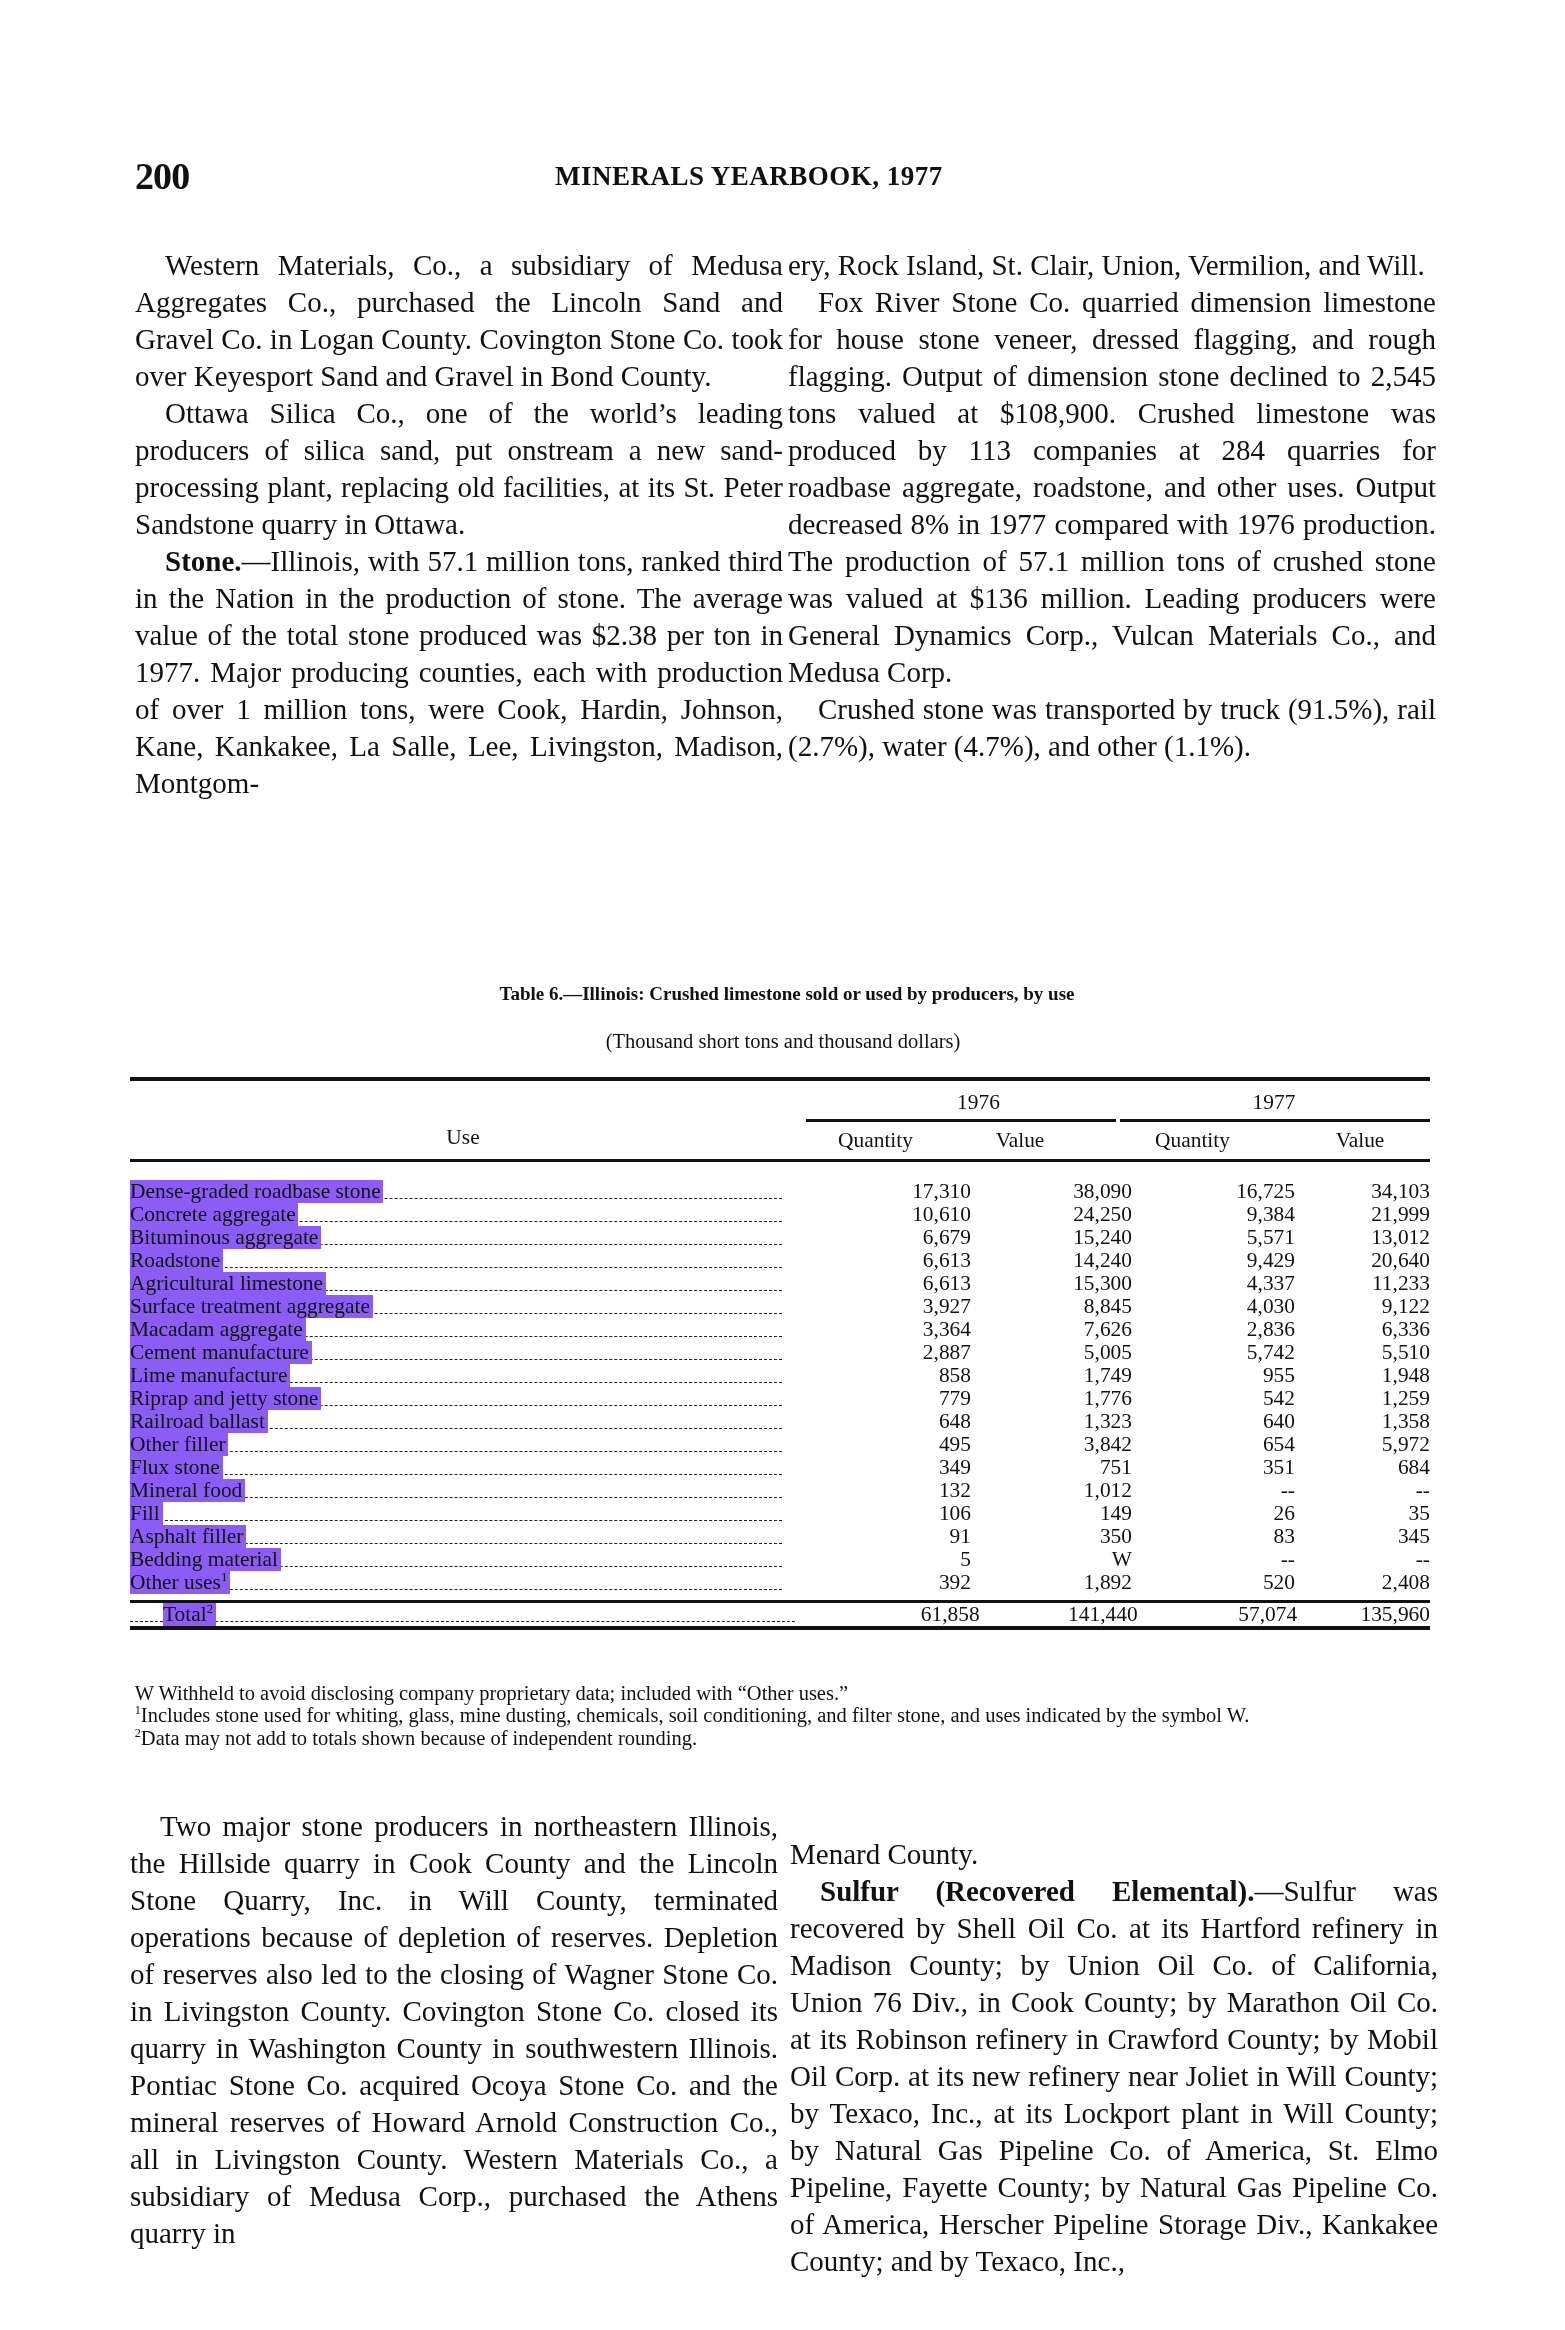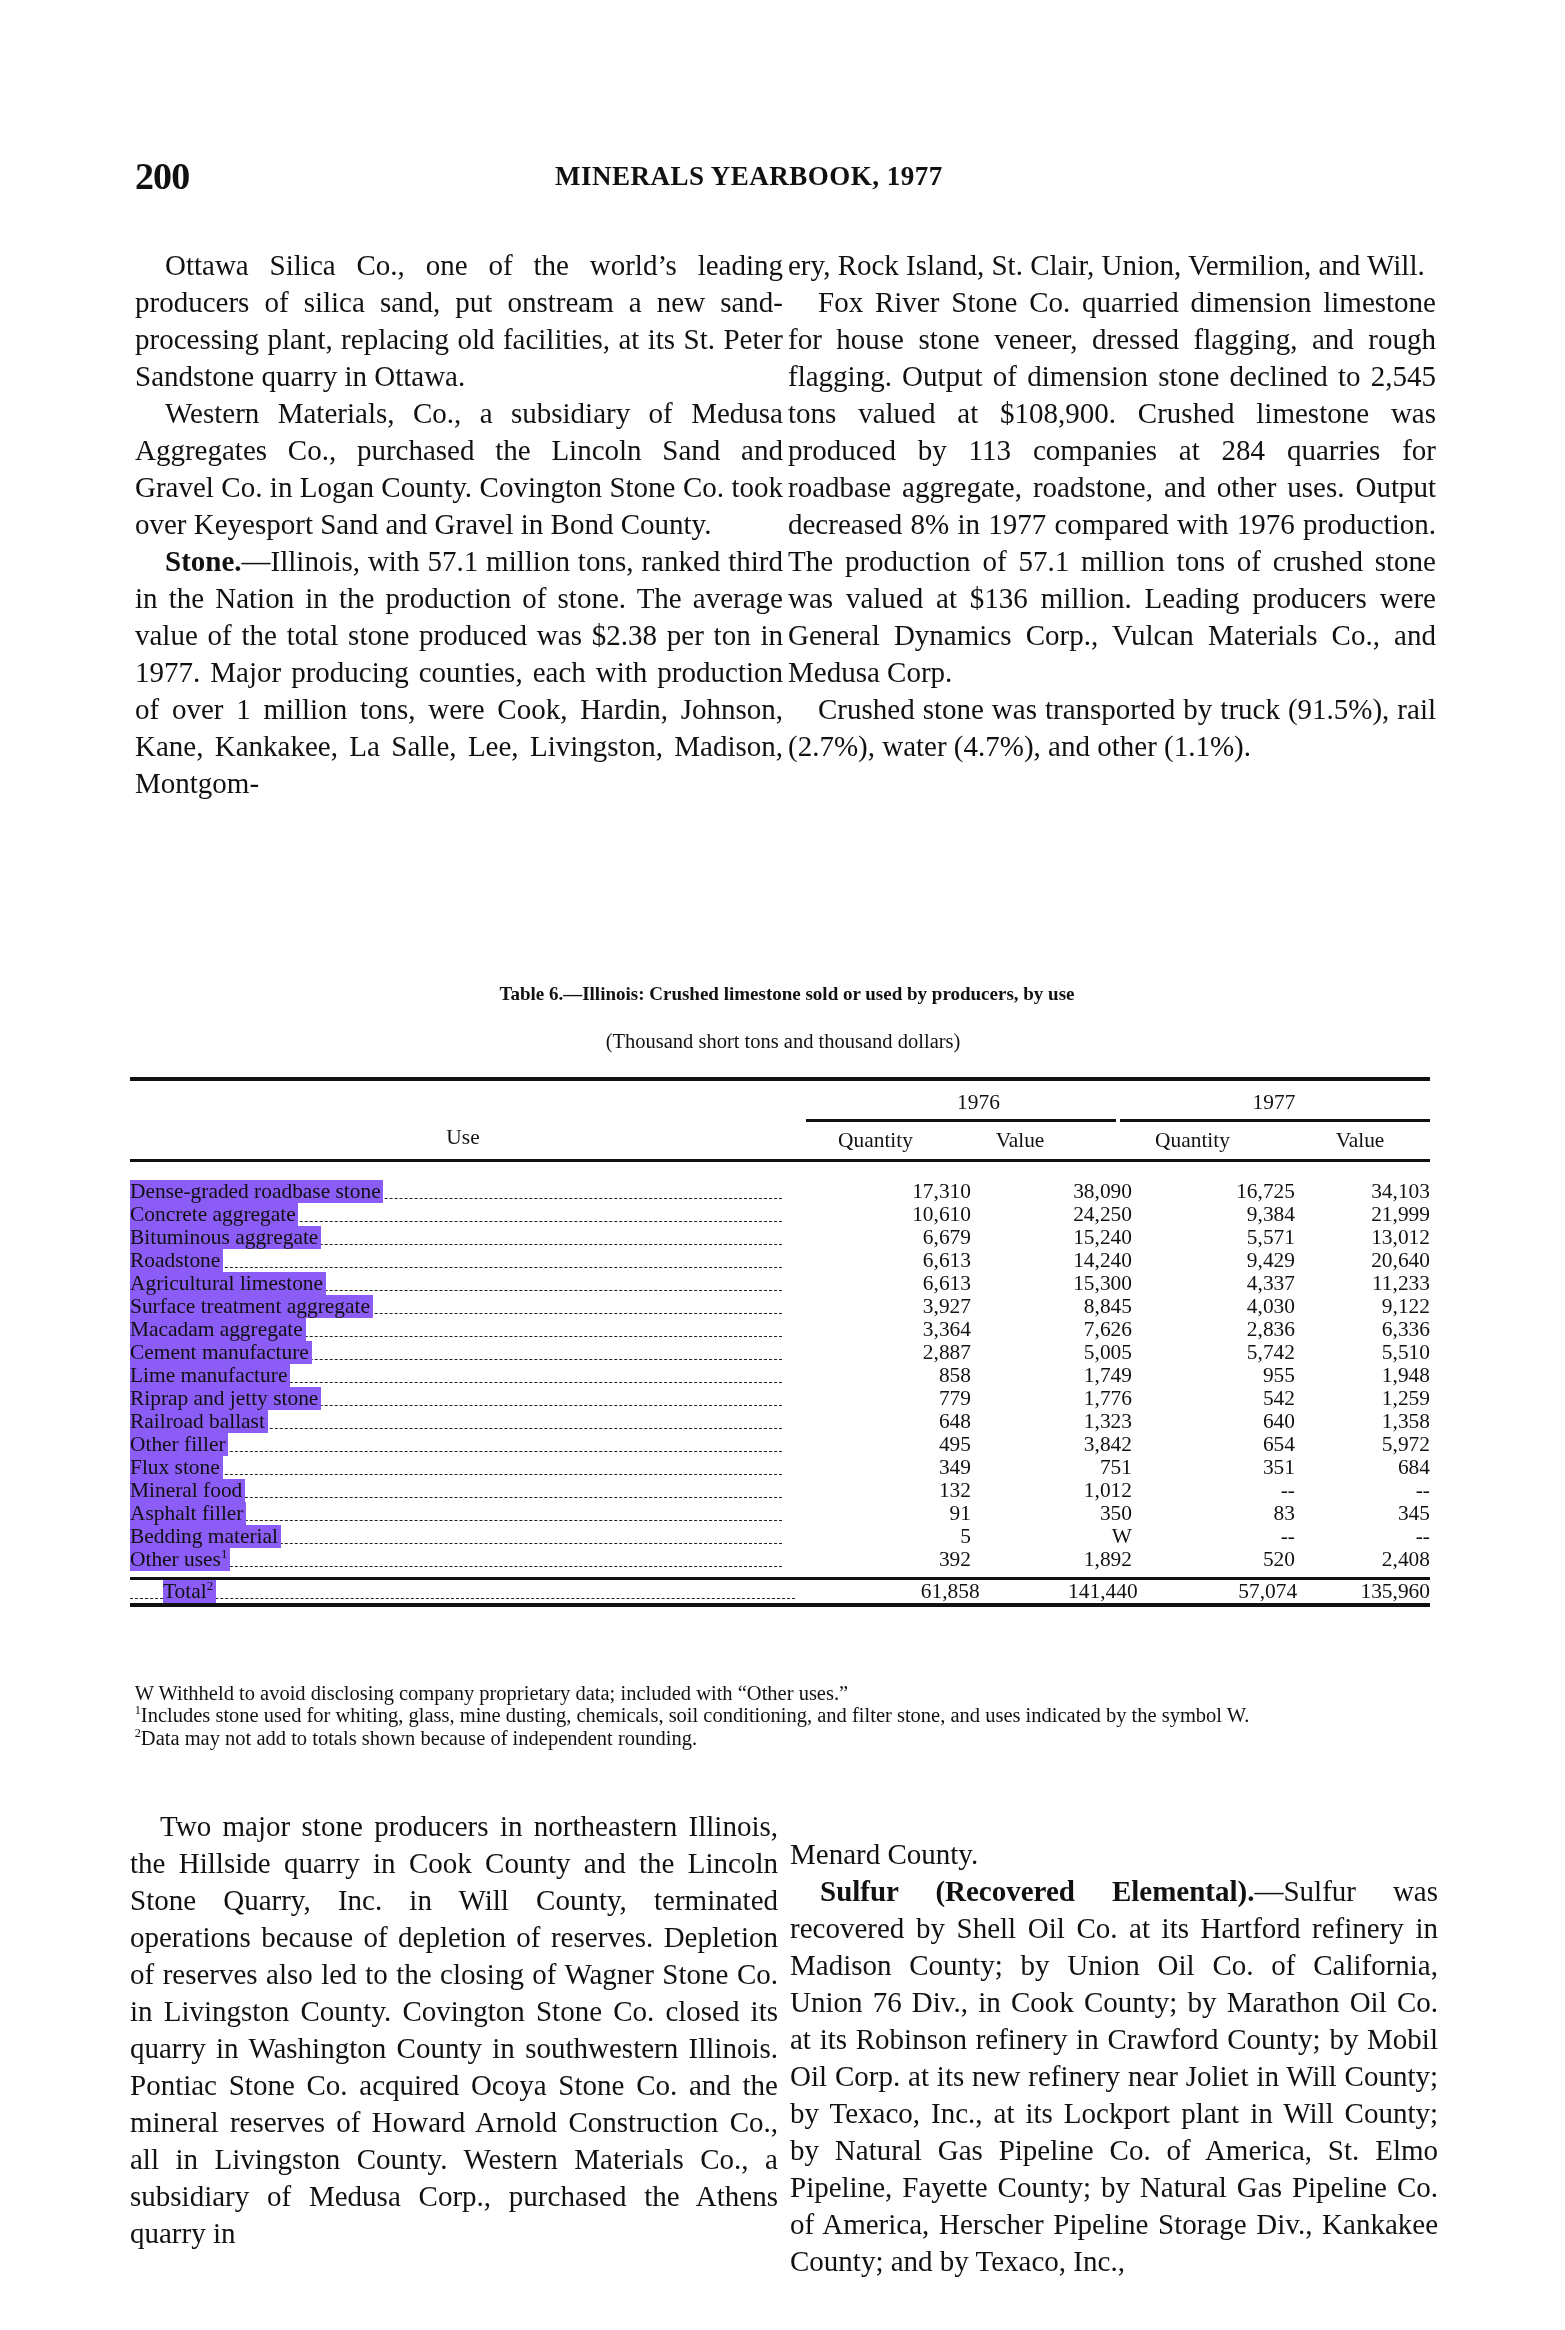--- a/index.html
+++ b/index.html
@@ -39,22 +39,22 @@
   .footnotes p { margin: 0; text-indent: 4.7px; }
   sup { font-size: 60%; line-height: 0; }
 </style>
 </head>
 <body>
 
 <div class="page-number">200</div>
 <div class="running-head">MINERALS YEARBOOK, 1977</div>
 
 <div class="col col-left-top">
+  <p>Western Materials, Co., a subsidiary of Medusa Aggregates Co., purchased the Lincoln Sand and Gravel Co. in Logan County. Covington Stone Co. took over Keyesport Sand and Gravel in Bond County.</p>
   <p>Ottawa Silica Co., one of the world’s leading producers of silica sand, put onstream a new sand-processing plant, replacing old facilities, at its St. Peter Sandstone quarry in Ottawa.</p>
-  <p>Western Materials, Co., a subsidiary of Medusa Aggregates Co., purchased the Lincoln Sand and Gravel Co. in Logan County. Covington Stone Co. took over Keyesport Sand and Gravel in Bond County.</p>
   <p><b class="run-in">Stone.</b><span>—Illinois, with 57.1 million tons, ranked third in the Nation in the production of stone. The average value of the total stone produced was $2.38 per ton in 1977. Major producing counties, each with production of over 1 million tons, were Cook, Hardin, Johnson, Kane, Kankakee, La Salle, Lee, Livingston, Madison, Montgom-</span></p>
 </div>
 
 <div class="col col-right-top">
   <p class="noindent">ery, Rock Island, St. Clair, Union, Vermilion, and Will.</p>
   <p>Fox River Stone Co. quarried dimension limestone for house stone veneer, dressed flagging, and rough flagging. Output of dimension stone declined to 2,545 tons valued at $108,900. Crushed limestone was produced by 113 companies at 284 quarries for roadbase aggregate, roadstone, and other uses. Output decreased 8% in 1977 compared with 1976 production. The production of 57.1 million tons of crushed stone was valued at $136 million. Leading producers were General Dynamics Corp., Vulcan Materials Co., and Medusa Corp.</p>
   <p>Crushed stone was transported by truck (91.5%), rail (2.7%), water (4.7%), and other (1.1%).</p>
 </div>
 
 <div class="table-title">Table 6.—Illinois: Crushed limestone sold or used by producers, by use</div>
@@ -167,20 +167,27 @@
           <td class="num c2">751</td>
           <td class="num c3">351</td>
           <td class="num c4">684</td>
         </tr>
         <tr>
           <td class="label"><span class="lbl-text"><span>Mineral food</span></span><span class="leader"></span></td>
           <td class="num c1">132</td>
           <td class="num c2">1,012</td>
           <td class="num c3">--</td>
           <td class="num c4">--</td>
+        </tr>
+        <tr>
+          <td class="label"><span class="lbl-text"><span>Fill</span></span><span class="leader"></span></td>
+          <td class="num c1">106</td>
+          <td class="num c2">149</td>
+          <td class="num c3">26</td>
+          <td class="num c4">35</td>
         </tr>
         <tr>
           <td class="label"><span class="lbl-text"><span>Asphalt filler</span></span><span class="leader"></span></td>
           <td class="num c1">91</td>
           <td class="num c2">350</td>
           <td class="num c3">83</td>
           <td class="num c4">345</td>
         </tr>
         <tr>
           <td class="label"><span class="lbl-text"><span>Bedding material</span></span><span class="leader"></span></td>

